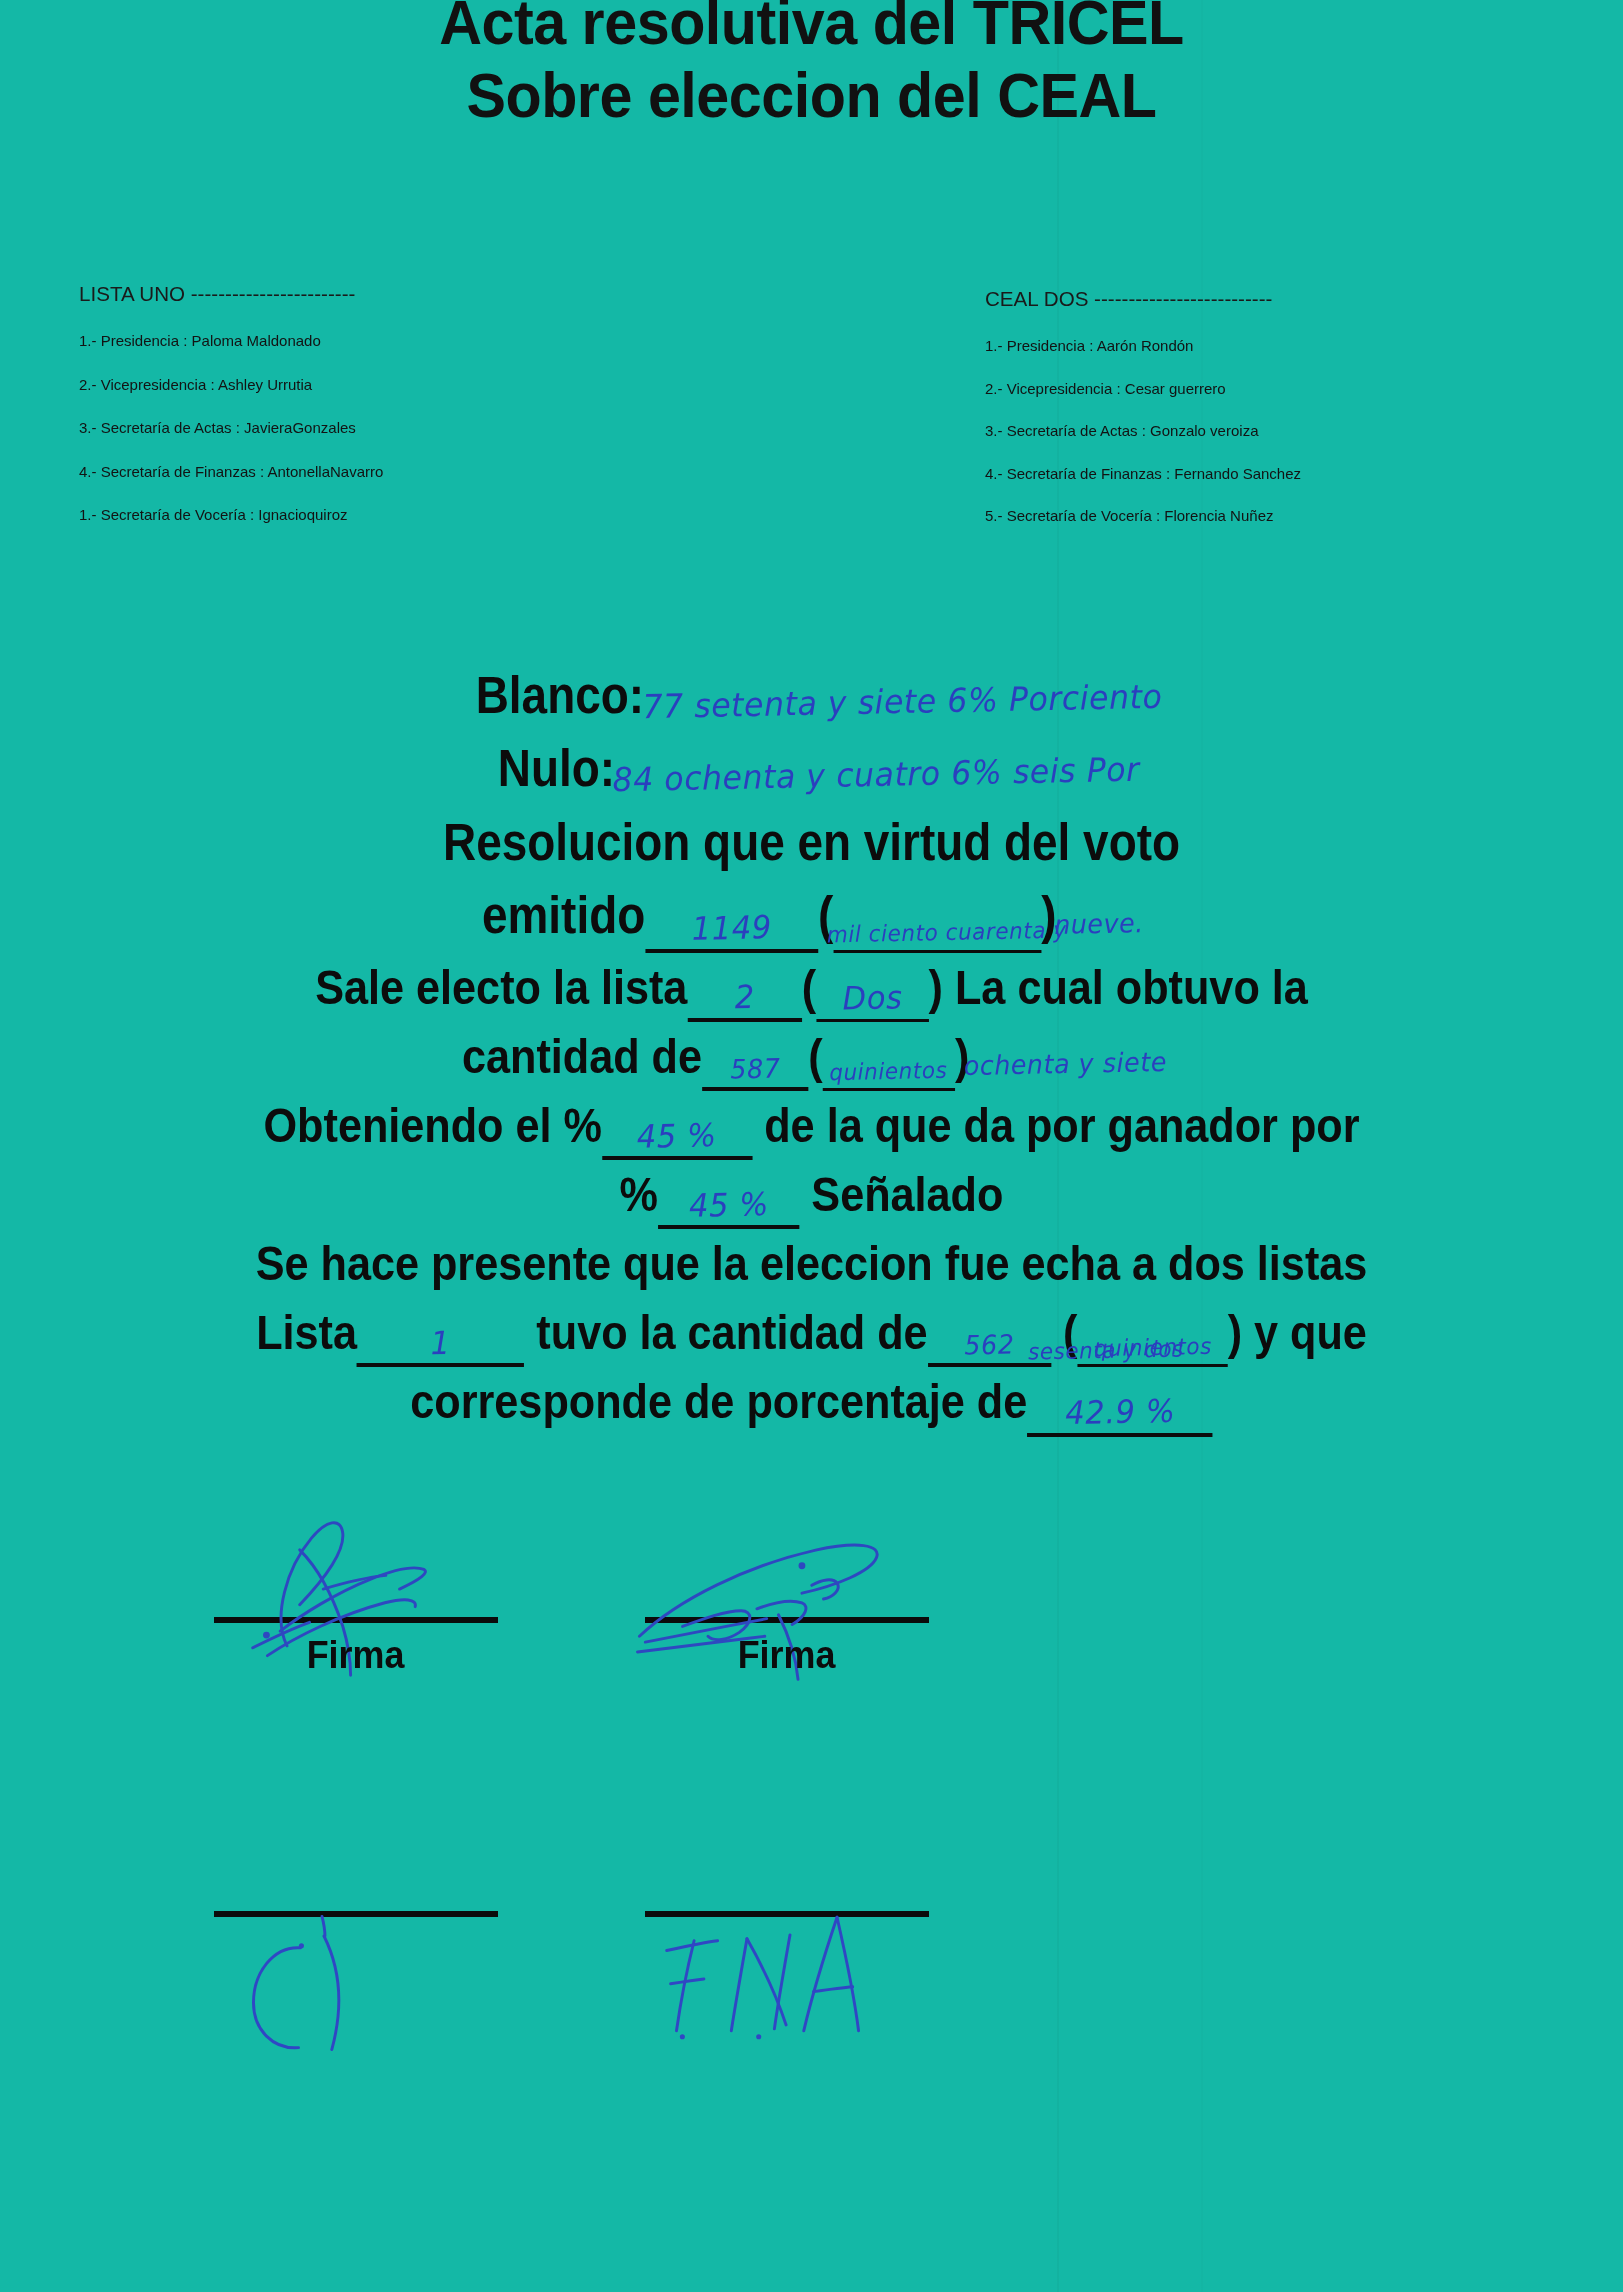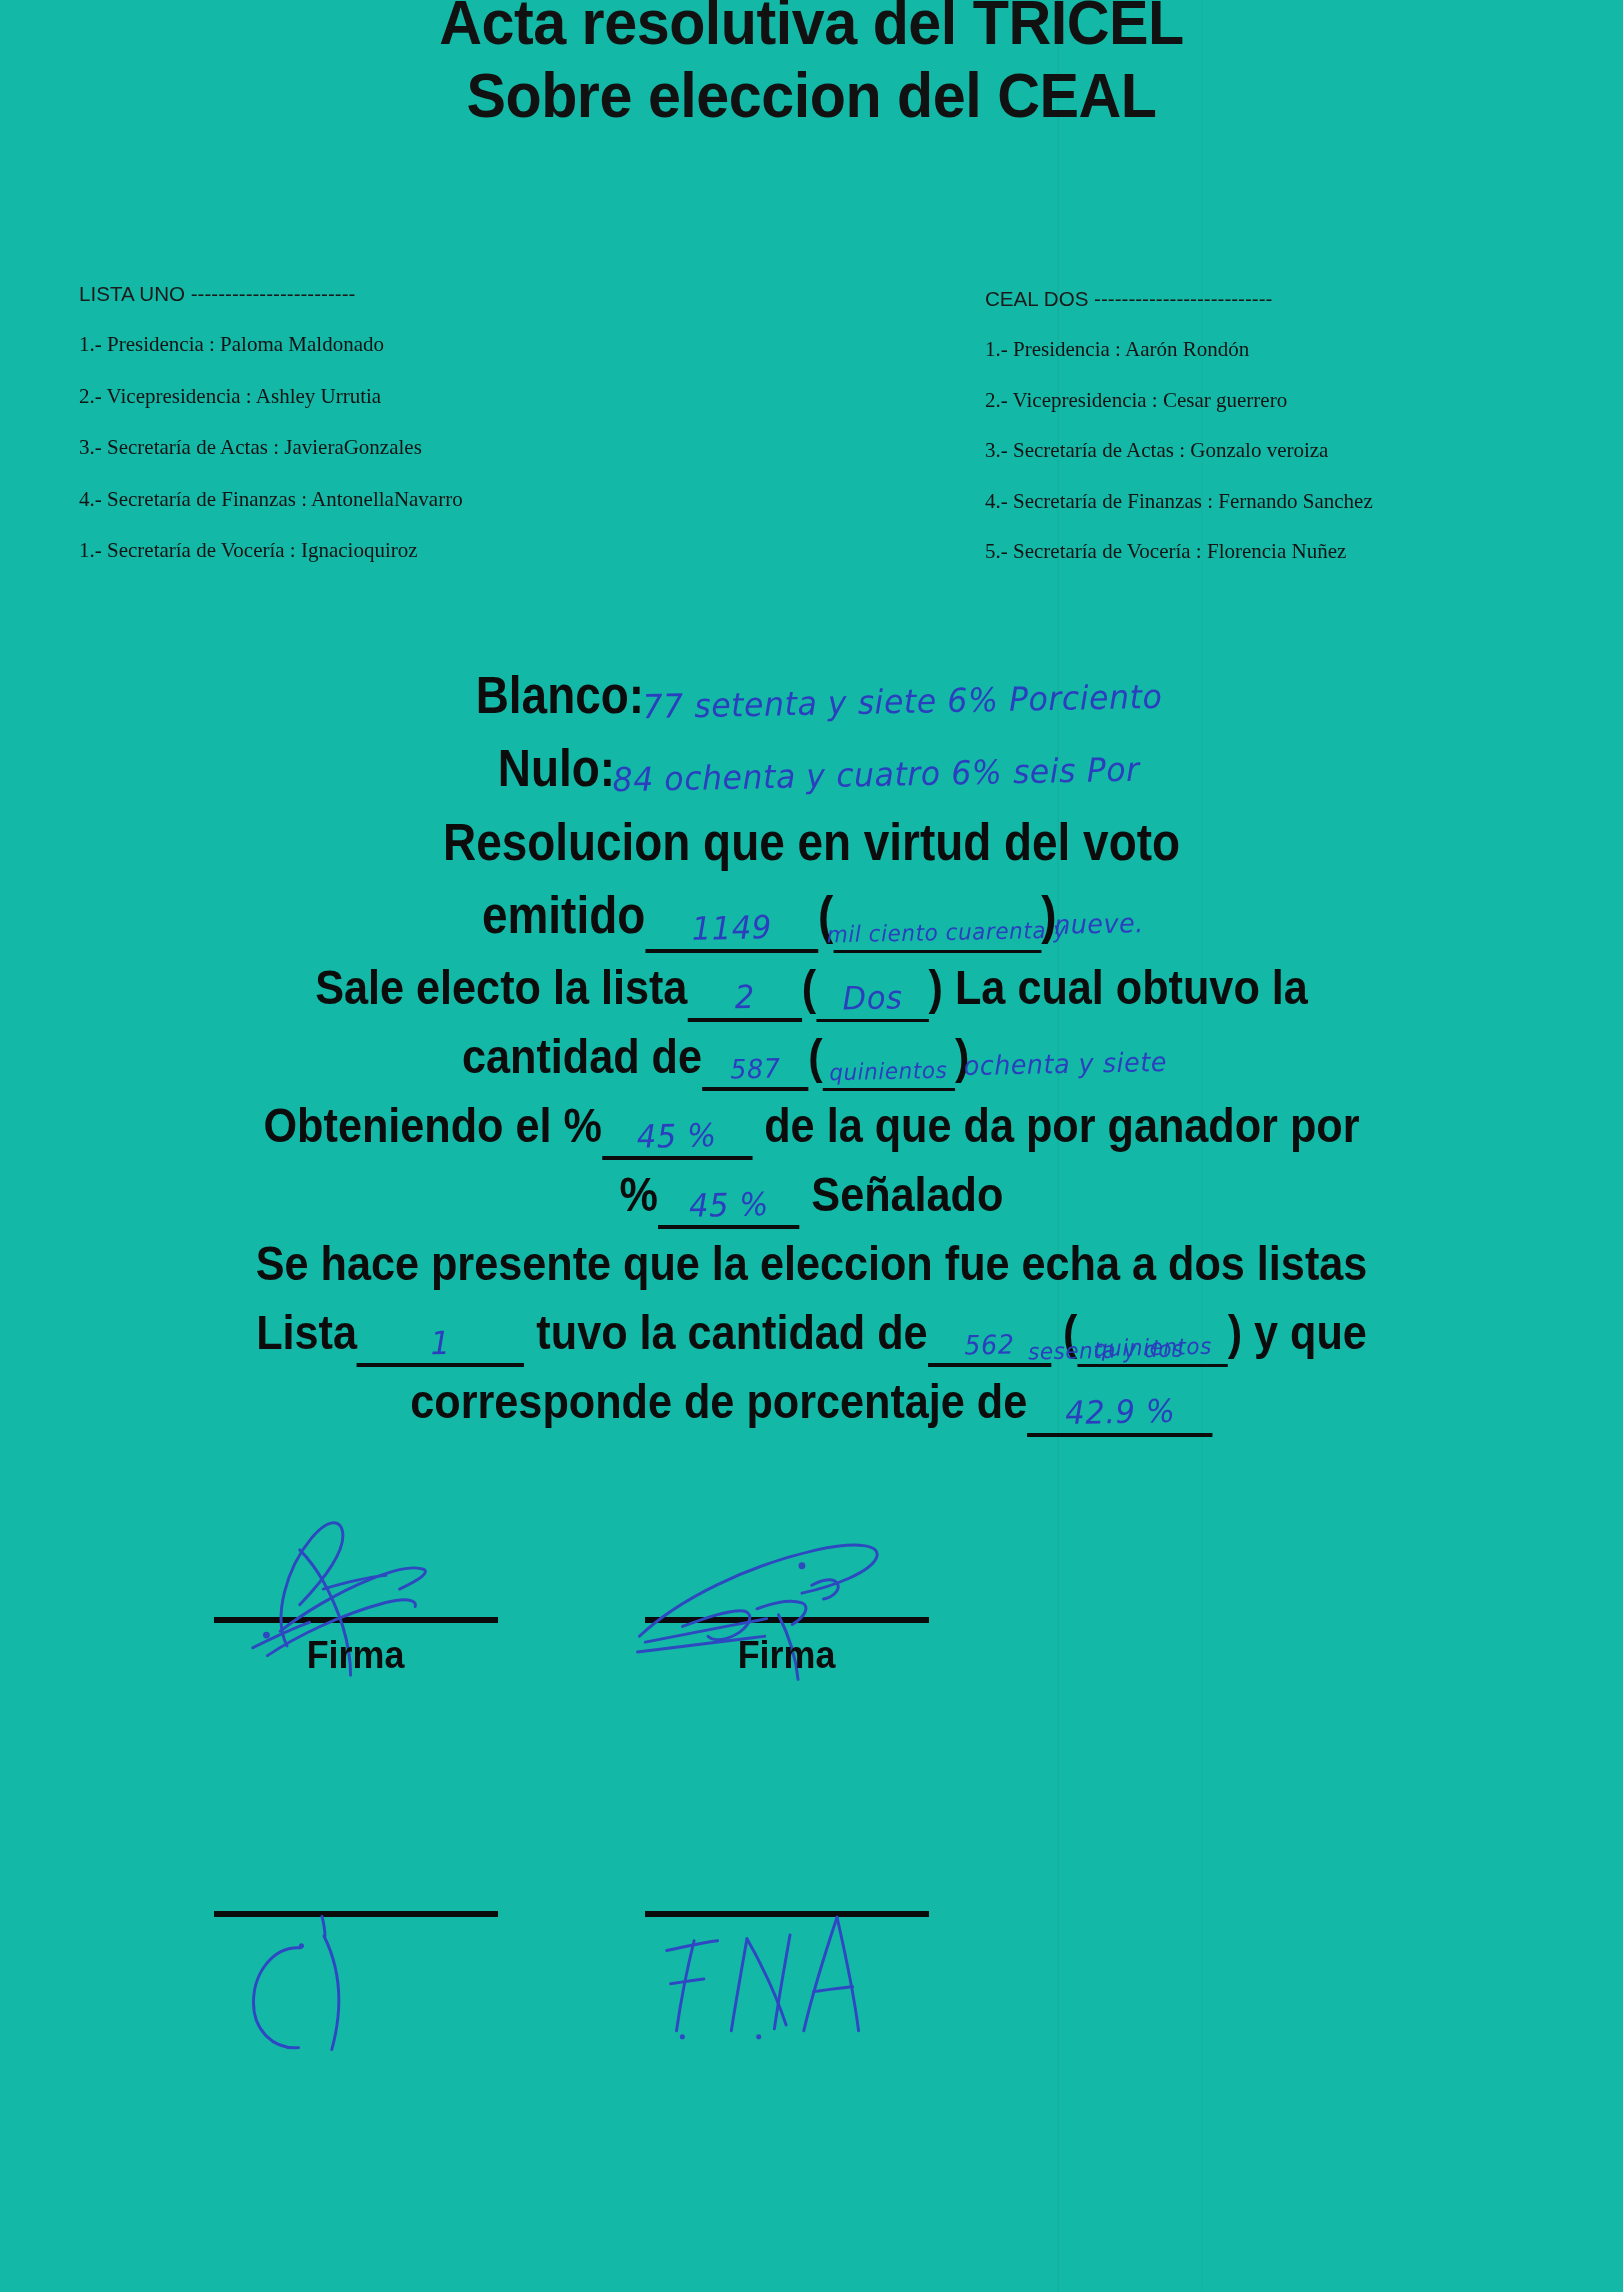--- a/index.html
+++ b/index.html
@@ -65,26 +65,25 @@
   .list-col.right { width: 647px; margin-left: 279px; }
 
   .list-head {
     font-size: 20.6px;
     font-weight: 400;
     color: #1a1a1a;
     margin-bottom: 26.5px;
     white-space: nowrap;
   }
   .list-item {
-    font-size: 21px;
+    font-size: 15px;
     font-weight: 400;
     color: #131313;
     margin-bottom: 26.5px;
     white-space: nowrap;
-    font-family: Liberation Serif, serif;
   }
   .list-col.right .list-item { margin-bottom: 25.5px; }
 
   
   .body-block {
     position: absolute;
     left: 0;
     width: 1623px;
     top: 659px;
     text-align: center;

